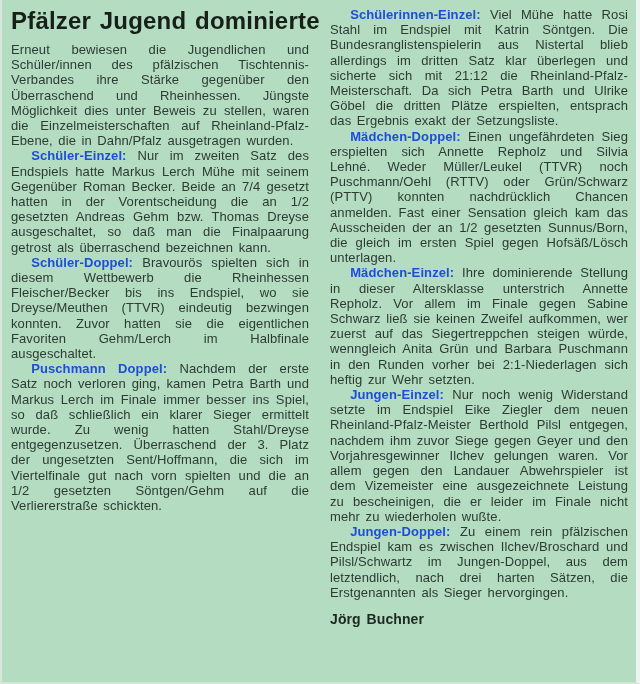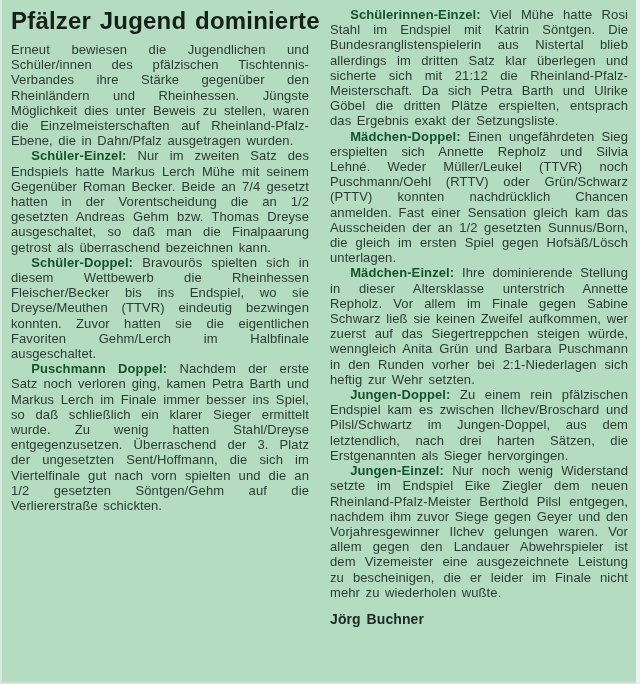--- a/index.html
+++ b/index.html
@@ -51,42 +51,42 @@
     margin: 0;
     text-indent: 1.55em;
     hyphens: auto;
     -webkit-hyphens: auto;
   }
   p.para.first {
     text-indent: 0;
   }
   b.runin {
     font-weight: bold;
-    color: #14532d;
+    color: #1d4ed8;
   }
   p.author {
     margin: 12px 4px 0 0;
     text-align: left;
     font-weight: bold;
     font-size: 14px;
     color: #1c2821;
   }
 </style>
 </head>
 <body>
 
 <div class="page">
   <div class="columns">
 
     <div class="col">
       <h1 class="headline">Pfälzer Jugend dominierte</h1>
 
       <p class="para first" lang="de">
         <b class="runin"></b>
-        <span>Erneut bewiesen die Jugendlichen und Schüler/innen des pfälzischen Tischtennis-Verbandes ihre Stärke gegenüber den Rheinländern und Rheinhessen. Jüngste Möglichkeit dies unter Beweis zu stellen, waren die Einzelmeisterschaften auf Rheinland-Pfalz-Ebene, die in Dahn/Pfalz ausgetragen wurden.</span>
+        <span>Erneut bewiesen die Jugendlichen und Schüler/innen des pfälzischen Tischtennis-Verbandes ihre Stärke gegenüber den Überraschend und Rheinhessen. Jüngste Möglichkeit dies unter Beweis zu stellen, waren die Einzelmeisterschaften auf Rheinland-Pfalz-Ebene, die in Dahn/Pfalz ausgetragen wurden.</span>
       </p>
 
 
       <p class="para" lang="de">
         <b class="runin">Schüler-Einzel:</b>
         <span>Nur im zweiten Satz des Endspiels hatte Markus Lerch Mühe mit seinem Gegenüber Roman Becker. Beide an 7/4 gesetzt hatten in der Vorentscheidung die an 1/2 gesetzten Andreas Gehm bzw. Thomas Dreyse ausgeschaltet, so daß man die Finalpaarung getrost als überraschend bezeichnen kann.</span>
       </p>
 
       <p class="para" lang="de">
         <b class="runin">Schüler-Doppel:</b>
@@ -110,26 +110,26 @@
         <b class="runin">Mädchen-Doppel:</b>
         <span>Einen ungefährdeten Sieg erspielten sich Annette Repholz und Silvia Lehné. Weder Müller/Leukel (TTVR) noch Puschmann/Oehl (RTTV) oder Grün/Schwarz (PTTV) konnten nachdrücklich Chancen anmelden. Fast einer Sensation gleich kam das Ausscheiden der an 1/2 gesetzten Sunnus/Born, die gleich im ersten Spiel gegen Hofsäß/Lösch unterlagen.</span>
       </p>
 
       <p class="para" lang="de">
         <b class="runin">Mädchen-Einzel:</b>
         <span>Ihre dominierende Stellung in dieser Altersklasse unterstrich Annette Repholz. Vor allem im Finale gegen Sabine Schwarz ließ sie keinen Zweifel aufkommen, wer zuerst auf das Siegertreppchen steigen würde, wenngleich Anita Grün und Barbara Puschmann in den Runden vorher bei 2:1-Niederlagen sich heftig zur Wehr setzten.</span>
       </p>
 
       <p class="para" lang="de">
-        <b class="runin">Jungen-Doppel:</b>
-        <span>Zu einem rein pfälzischen Endspiel kam es zwischen Ilchev/Broschard und Pilsl/Schwartz im Jungen-Doppel, aus dem letztendlich, nach drei harten Sätzen, die Erstgenannten als Sieger hervorgingen.</span>
+        <b class="runin">Jungen-Einzel:</b>
+        <span>Nur noch wenig Widerstand setzte im Endspiel Eike Ziegler dem neuen Rheinland-Pfalz-Meister Berthold Pilsl entgegen, nachdem ihm zuvor Siege gegen Geyer und den Vorjahresgewinner Ilchev gelungen waren. Vor allem gegen den Landauer Abwehrspieler ist dem Vizemeister eine ausgezeichnete Leistung zu bescheinigen, die er leider im Finale nicht mehr zu wiederholen wußte.</span>
       </p>
 
       <p class="para" lang="de">
-        <b class="runin">Jungen-Einzel:</b>
-        <span>Nur noch wenig Widerstand setzte im Endspiel Eike Ziegler dem neuen Rheinland-Pfalz-Meister Berthold Pilsl entgegen, nachdem ihm zuvor Siege gegen Geyer und den Vorjahresgewinner Ilchev gelungen waren. Vor allem gegen den Landauer Abwehrspieler ist dem Vizemeister eine ausgezeichnete Leistung zu bescheinigen, die er leider im Finale nicht mehr zu wiederholen wußte.</span>
+        <b class="runin">Jungen-Doppel:</b>
+        <span>Zu einem rein pfälzischen Endspiel kam es zwischen Ilchev/Broschard und Pilsl/Schwartz im Jungen-Doppel, aus dem letztendlich, nach drei harten Sätzen, die Erstgenannten als Sieger hervorgingen.</span>
       </p>
 
       <p class="author">Jörg Buchner</p>
     </div>
 
   </div>
 </div>
 
 </body></html>

